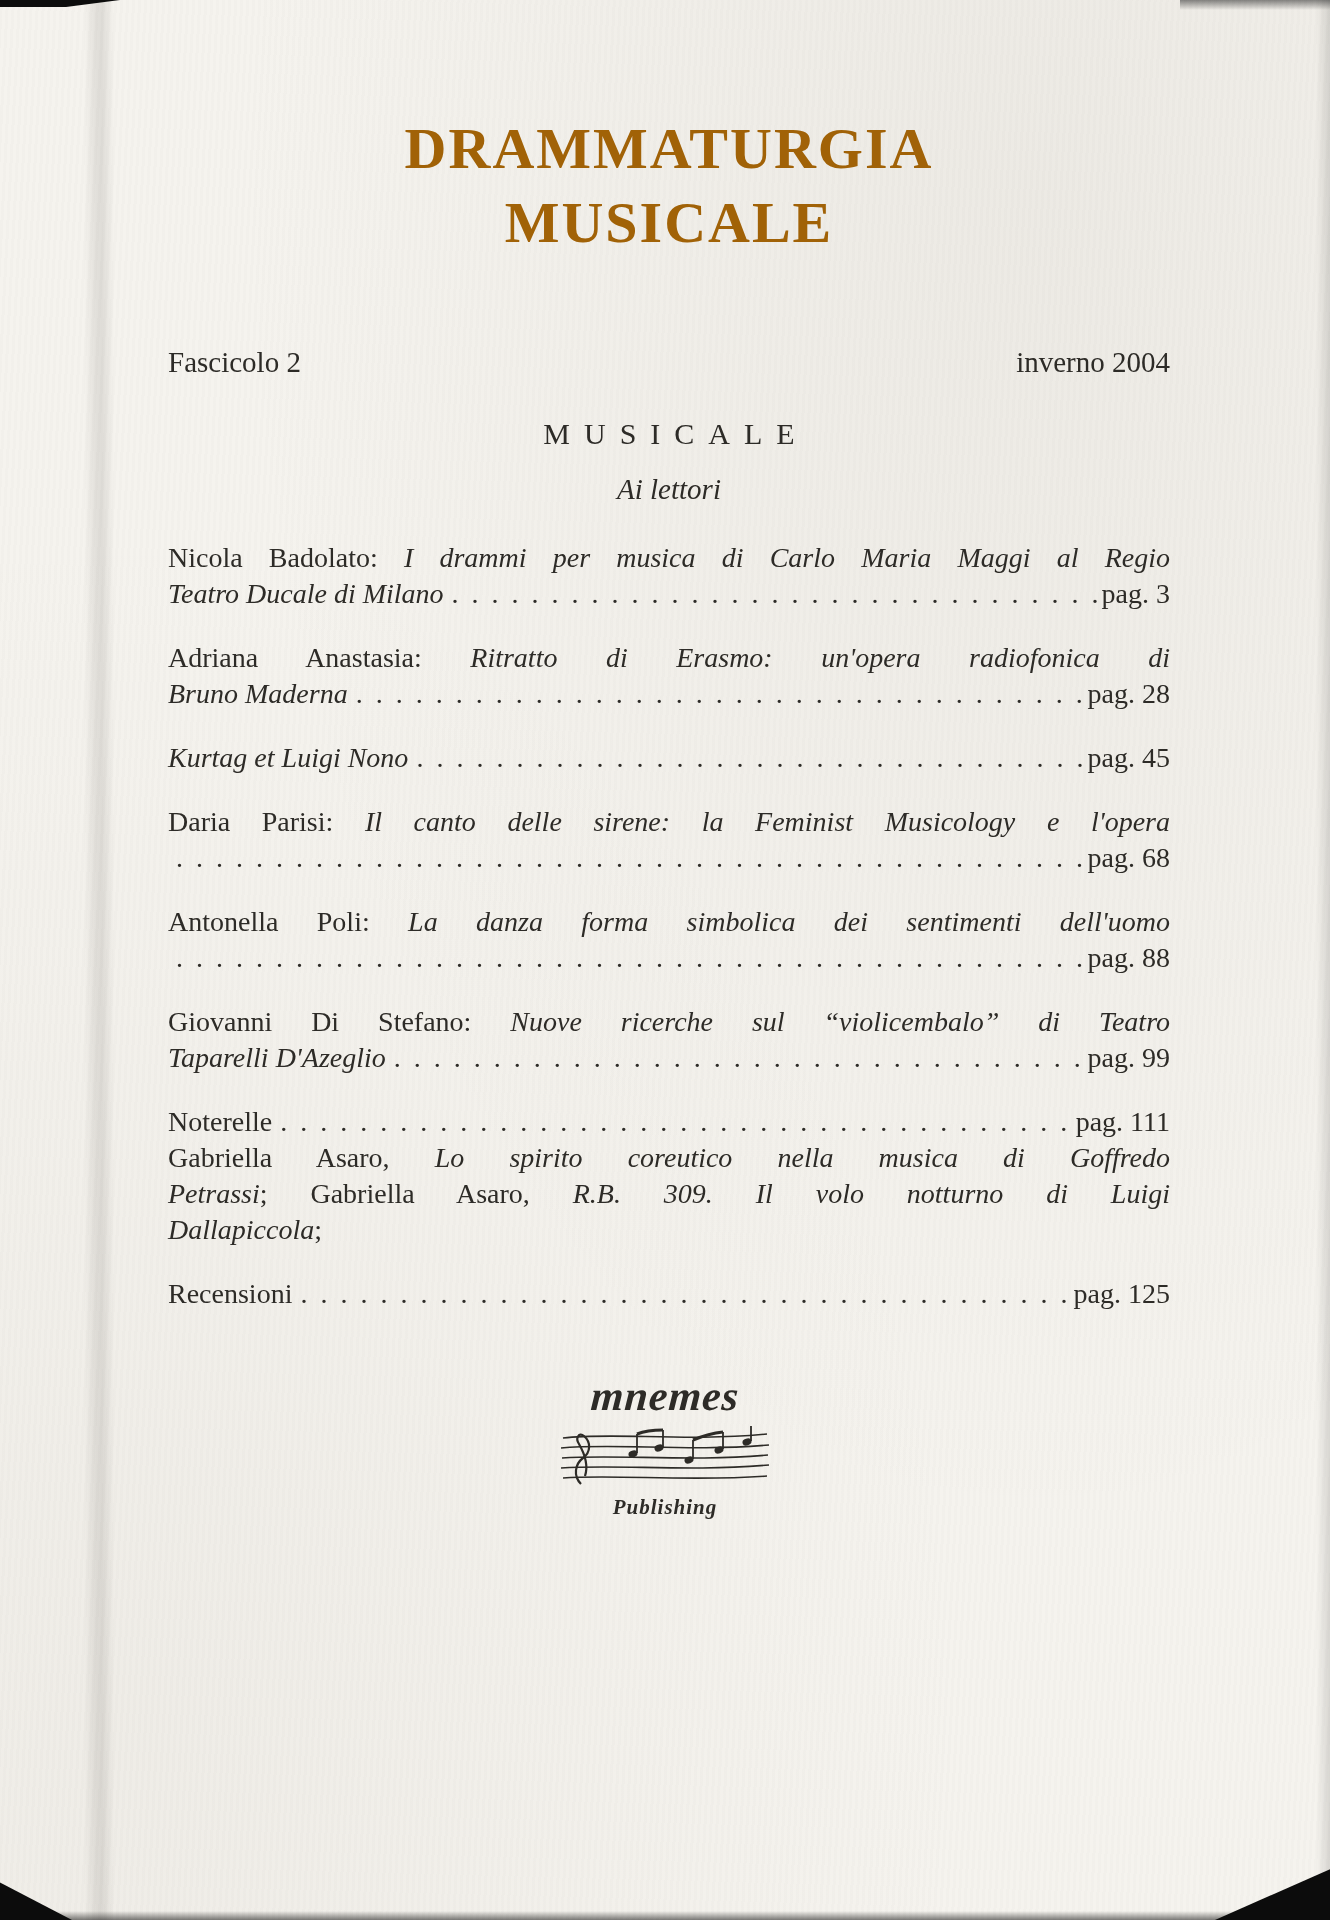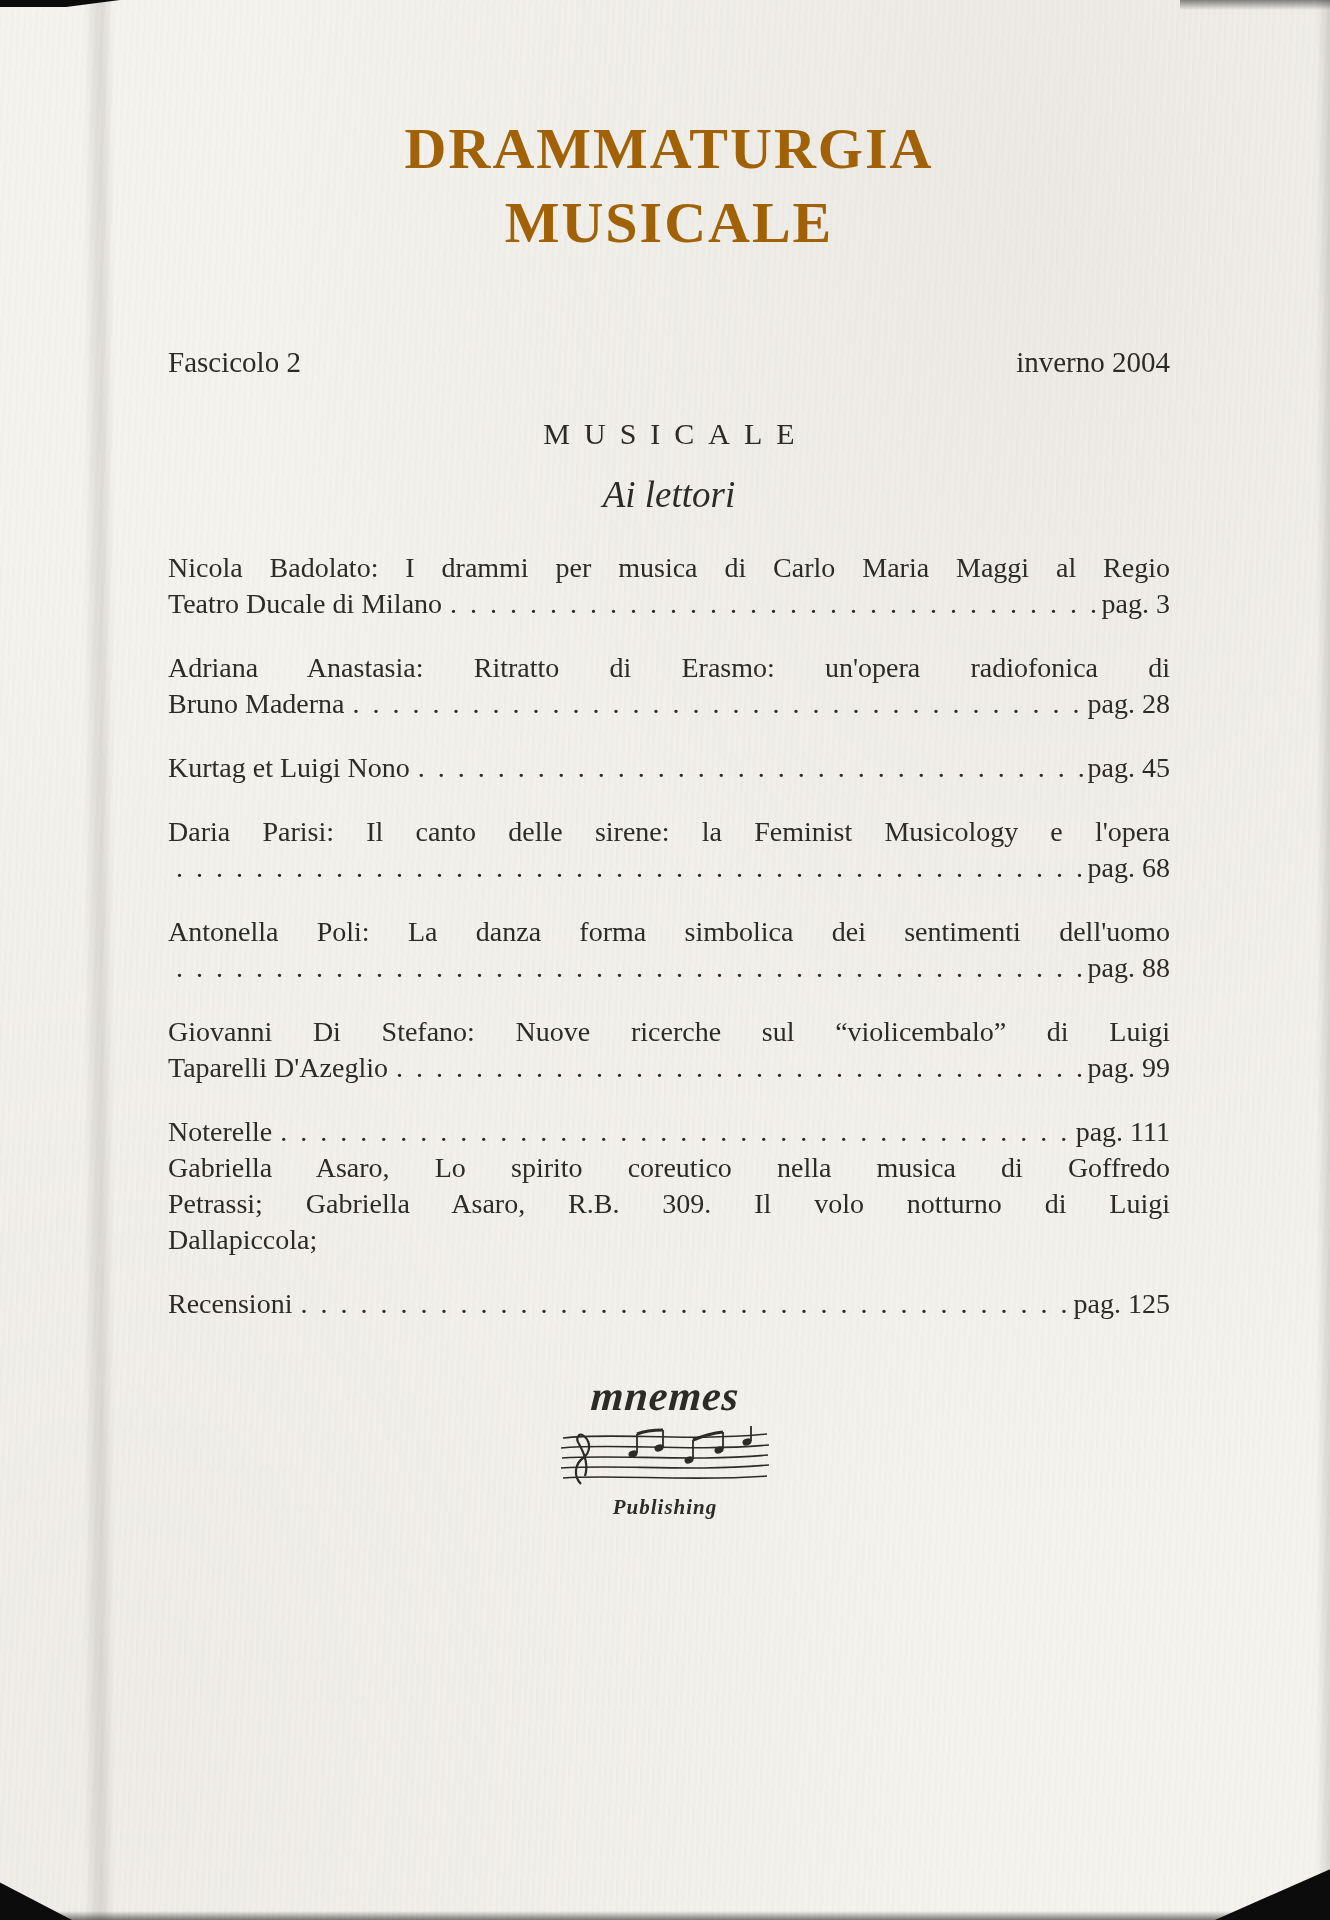--- a/index.html
+++ b/index.html
@@ -45,29 +45,29 @@
   }
   .issue-row{
     margin-top:84px;display:flex;justify-content:space-between;align-items:baseline;
     font-size:29px;line-height:37px;
   }
   .sommario{
     margin-top:36px;text-align:center;
     font-size:30px;letter-spacing:14px;text-indent:14px;
   }
   .foreword{
-    margin-top:22px;text-align:center;font-style:italic;font-size:37px;
+    margin-top:22px;text-align:center;font-style:italic;font-size:29px;
   }
 
   .entries{margin-top:34px;font-size:28px;}
   .entry{margin-bottom:28px;}
   .line{line-height:36px;}
   .justify{text-align:justify;text-align-last:justify;}
   .leaderline{display:flex;align-items:baseline;}
-  .it{}
+  .it{font-style:italic;}
   .rm{font-style:normal;}
   .leader{flex:1;overflow:hidden;white-space:nowrap;margin-left:8px;}
   .leader::after{
     word-spacing:4px;letter-spacing:1px;
     content:". . . . . . . . . . . . . . . . . . . . . . . . . . . . . . . . . . . . . . . . . . . . . . . . . . . . . . . . . . . . . . . . . . . . . . . . . . . . . . . . . . . . . . . . . . . . . . . . . . . .";
   }
   .pg{margin-left:5px;white-space:nowrap;}
 
   .publisher{
     position:absolute;left:0;right:0;top:1372px;text-align:center;
@@ -139,21 +139,21 @@
           </div>
         </div>
         <div class="entry">
           <div class="line justify"><span class="rm">Antonella Poli: </span><span class="it">La danza forma simbolica dei sentimenti dell'uomo</span></div>
           <div class="line leaderline">
             <span class="leader"></span>
             <span class="pg">pag. 88</span>
           </div>
         </div>
         <div class="entry">
-          <div class="line justify"><span class="rm">Giovanni Di Stefano: </span><span class="it">Nuove ricerche sul “violicembalo” di Luigi</span></div>
+          <div class="line justify"><span class="rm">Giovanni Di Stefano: </span><span class="it">Nuove ricerche sul “violicembalo” di Teatro</span></div>
           <div class="line leaderline">
             <span class="it">Taparelli D'Azeglio</span>
             <span class="leader"></span>
             <span class="pg">pag. 99</span>
           </div>
         </div>
         <div class="entry">
           <div class="line leaderline">
             <span class="rm">Noterelle</span>
             <span class="leader"></span>

